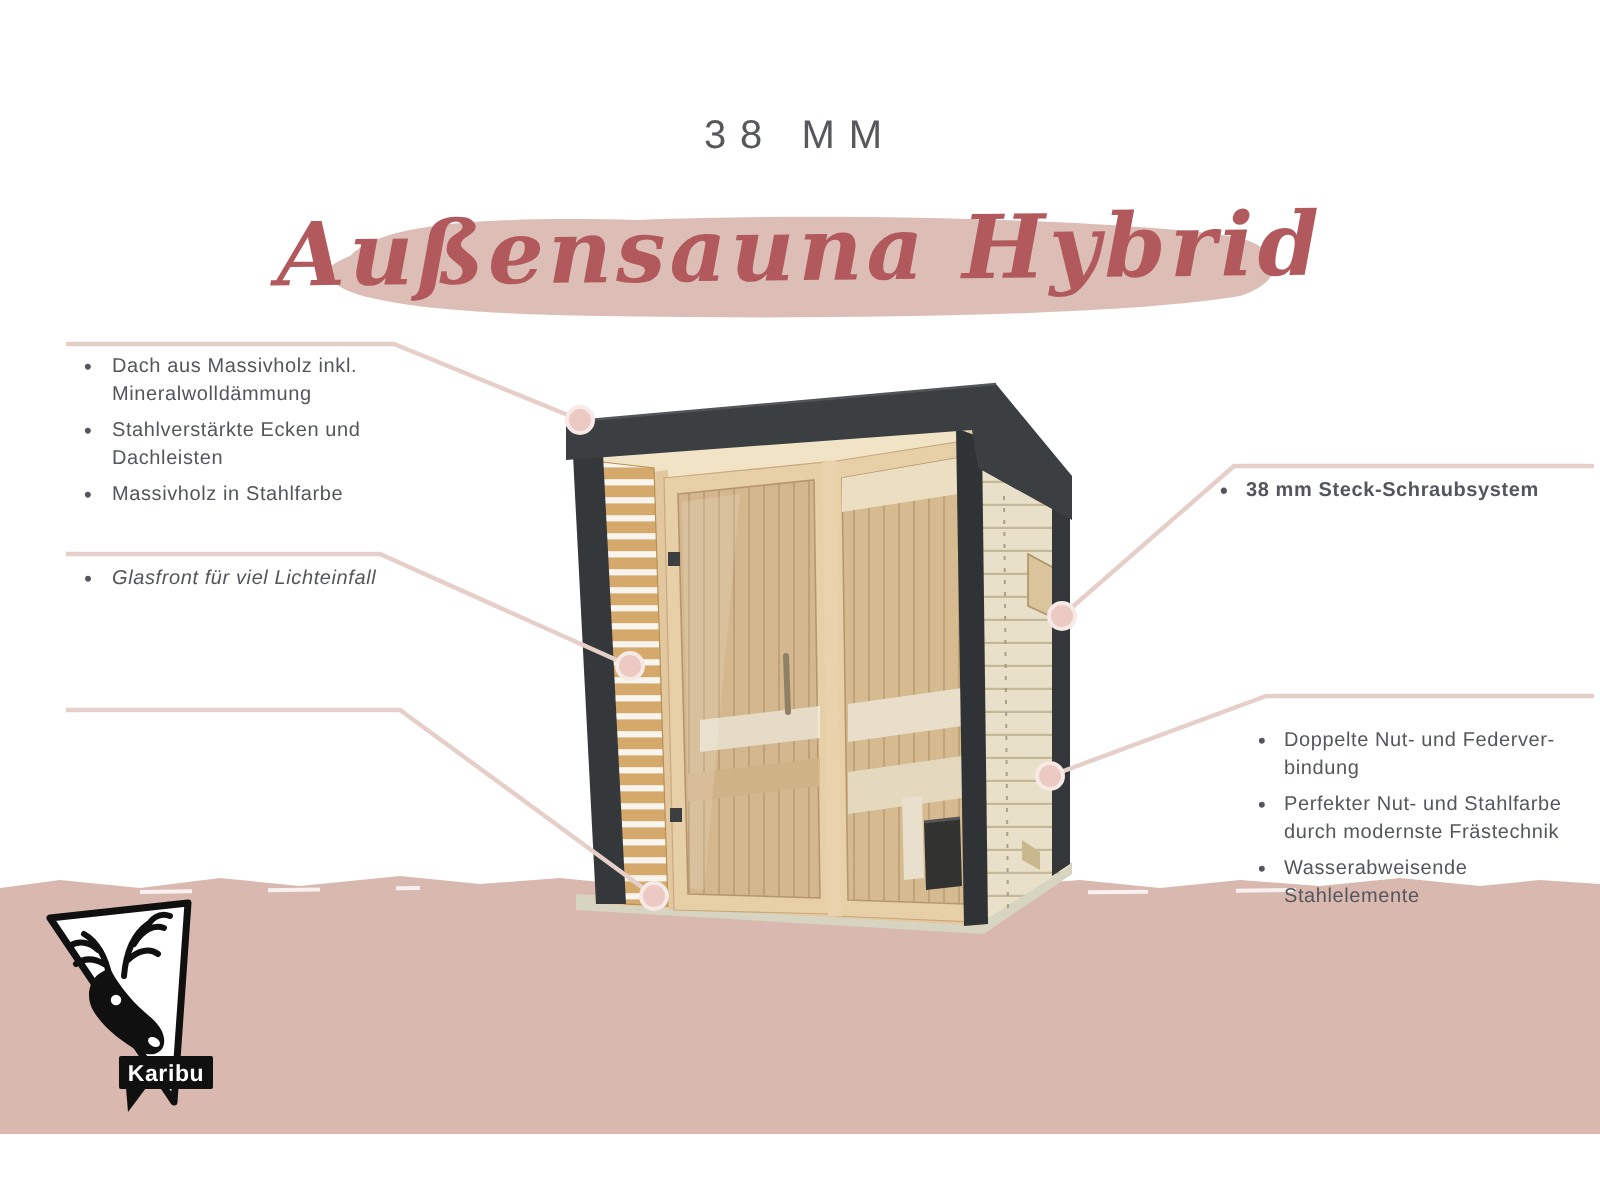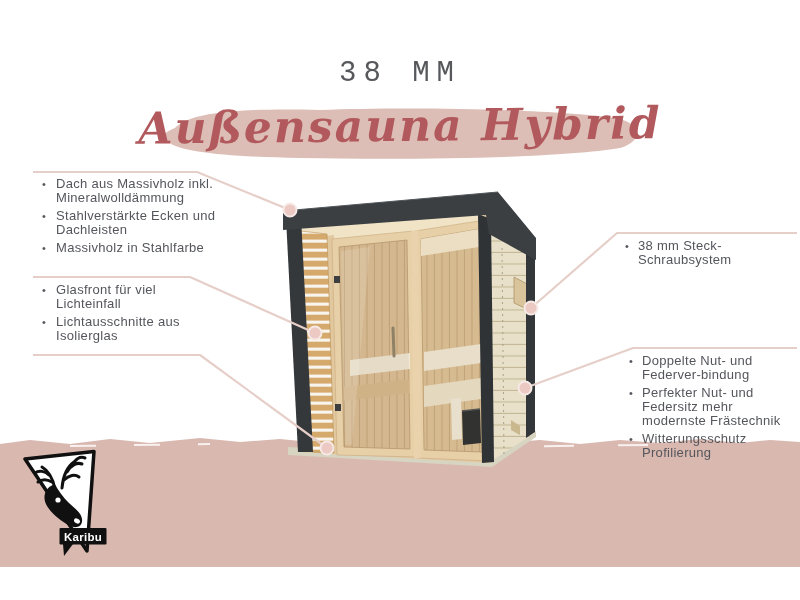--- a/index.html
+++ b/index.html
@@ -1,34 +1,34 @@
 <!DOCTYPE html>
 <html><head>
 <meta charset="utf-8">
 <style>
   html,body{margin:0;padding:0;background:#fff;}
   .stage{position:relative;width:800px;height:600px;background:#fff;overflow:hidden;
          font-family:"Liberation Sans",sans-serif;}
   .stage svg.canvas{position:absolute;left:0;top:0;z-index:0;}
   .size-label{position:absolute;left:0;top:57px;width:800px;text-align:center;z-index:2;
-      font-size:29px;letter-spacing:7px;color:#57585c;font-weight:400;font-family:Liberation Mono, monospace;}
+      font-size:20px;letter-spacing:7px;color:#57585c;font-weight:400;}
   .product-title{position:absolute;left:0;top:100px;width:800px;text-align:center;z-index:2;
       font-family:"DejaVu Serif",serif;font-style:italic;font-weight:bold;
       font-size:44px;letter-spacing:2px;color:#b1595c;transform:rotate(-0.6deg);}
   ul.callout{position:absolute;z-index:2;margin:0;padding:0;list-style:none;
-      font-size:13px;line-height:14px;letter-spacing:0.3px;color:#54565c;}
+      font-size:10px;line-height:14px;letter-spacing:0.3px;color:#54565c;}
   ul.callout li{position:relative;padding-left:23px;margin-bottom:4px;overflow-wrap:break-word;}
   ul.callout li::before{content:"•";position:absolute;left:9px;top:0;font-size:11px;color:#54565c;}
   ul.callout.right li{padding-left:26px;}
   ul.callout.right li::before{left:13px;}
   #cl1{left:33px;top:177px;width:185px;}
-  #cl2{left:33px;top:283px;width:185px;}
+  #cl2{left:33px;top:283px;width:185px;font-style:italic;}
   #cl3{left:33px;top:361px;width:185px;}
-  #cr1{left:612px;top:239px;width:183px;}
-  #cr2{left:616px;top:354px;width:183px;}
+  #cr1{left:597px;top:239px;width:183px;font-weight:bold;}
+  #cr2{left:616px;top:364px;width:183px;}
 </style>
 </head>
 <body>
 
 <div class="stage">
 
 <svg class="canvas" width="800" height="600" viewBox="0 0 800 600">
   <defs>
     <pattern id="louv" width="10" height="9" patternUnits="userSpaceOnUse">
       <rect width="10" height="9" fill="#d5a96c"></rect>
@@ -143,25 +143,24 @@
 <div class="size-label">38 MM</div>
 <div class="product-title">Außensauna Hybrid</div>
 
 <ul id="cl1" class="callout left">
   <li>Dach aus Massivholz inkl. Mineralwolldämmung</li>
   <li>Stahlverstärkte Ecken und Dachleisten</li>
   <li>Massivholz in Stahlfarbe</li>
 </ul>
 <ul id="cl2" class="callout left">
   <li>Glasfront für viel Lichteinfall</li>
-  <li>Lichtausschnitte aus Isolierglas</li>
 </ul>
 
 <ul id="cr1" class="callout right">
   <li>38 mm Steck-Schraubsystem</li>
 </ul>
 <ul id="cr2" class="callout right">
   <li>Doppelte Nut- und Federver-bindung</li>
-  <li>Perfekter Nut- und Federsitz mehr modernste Frästechnik</li>
-  <li>Witterungsschutz Profilierung</li>
+  <li>Perfekter Nut- und Stahlfarbe durch modernste Frästechnik</li>
+  <li>Wasserabweisende Stahlelemente</li>
 </ul>
 
 </div>
 
 </body></html>

